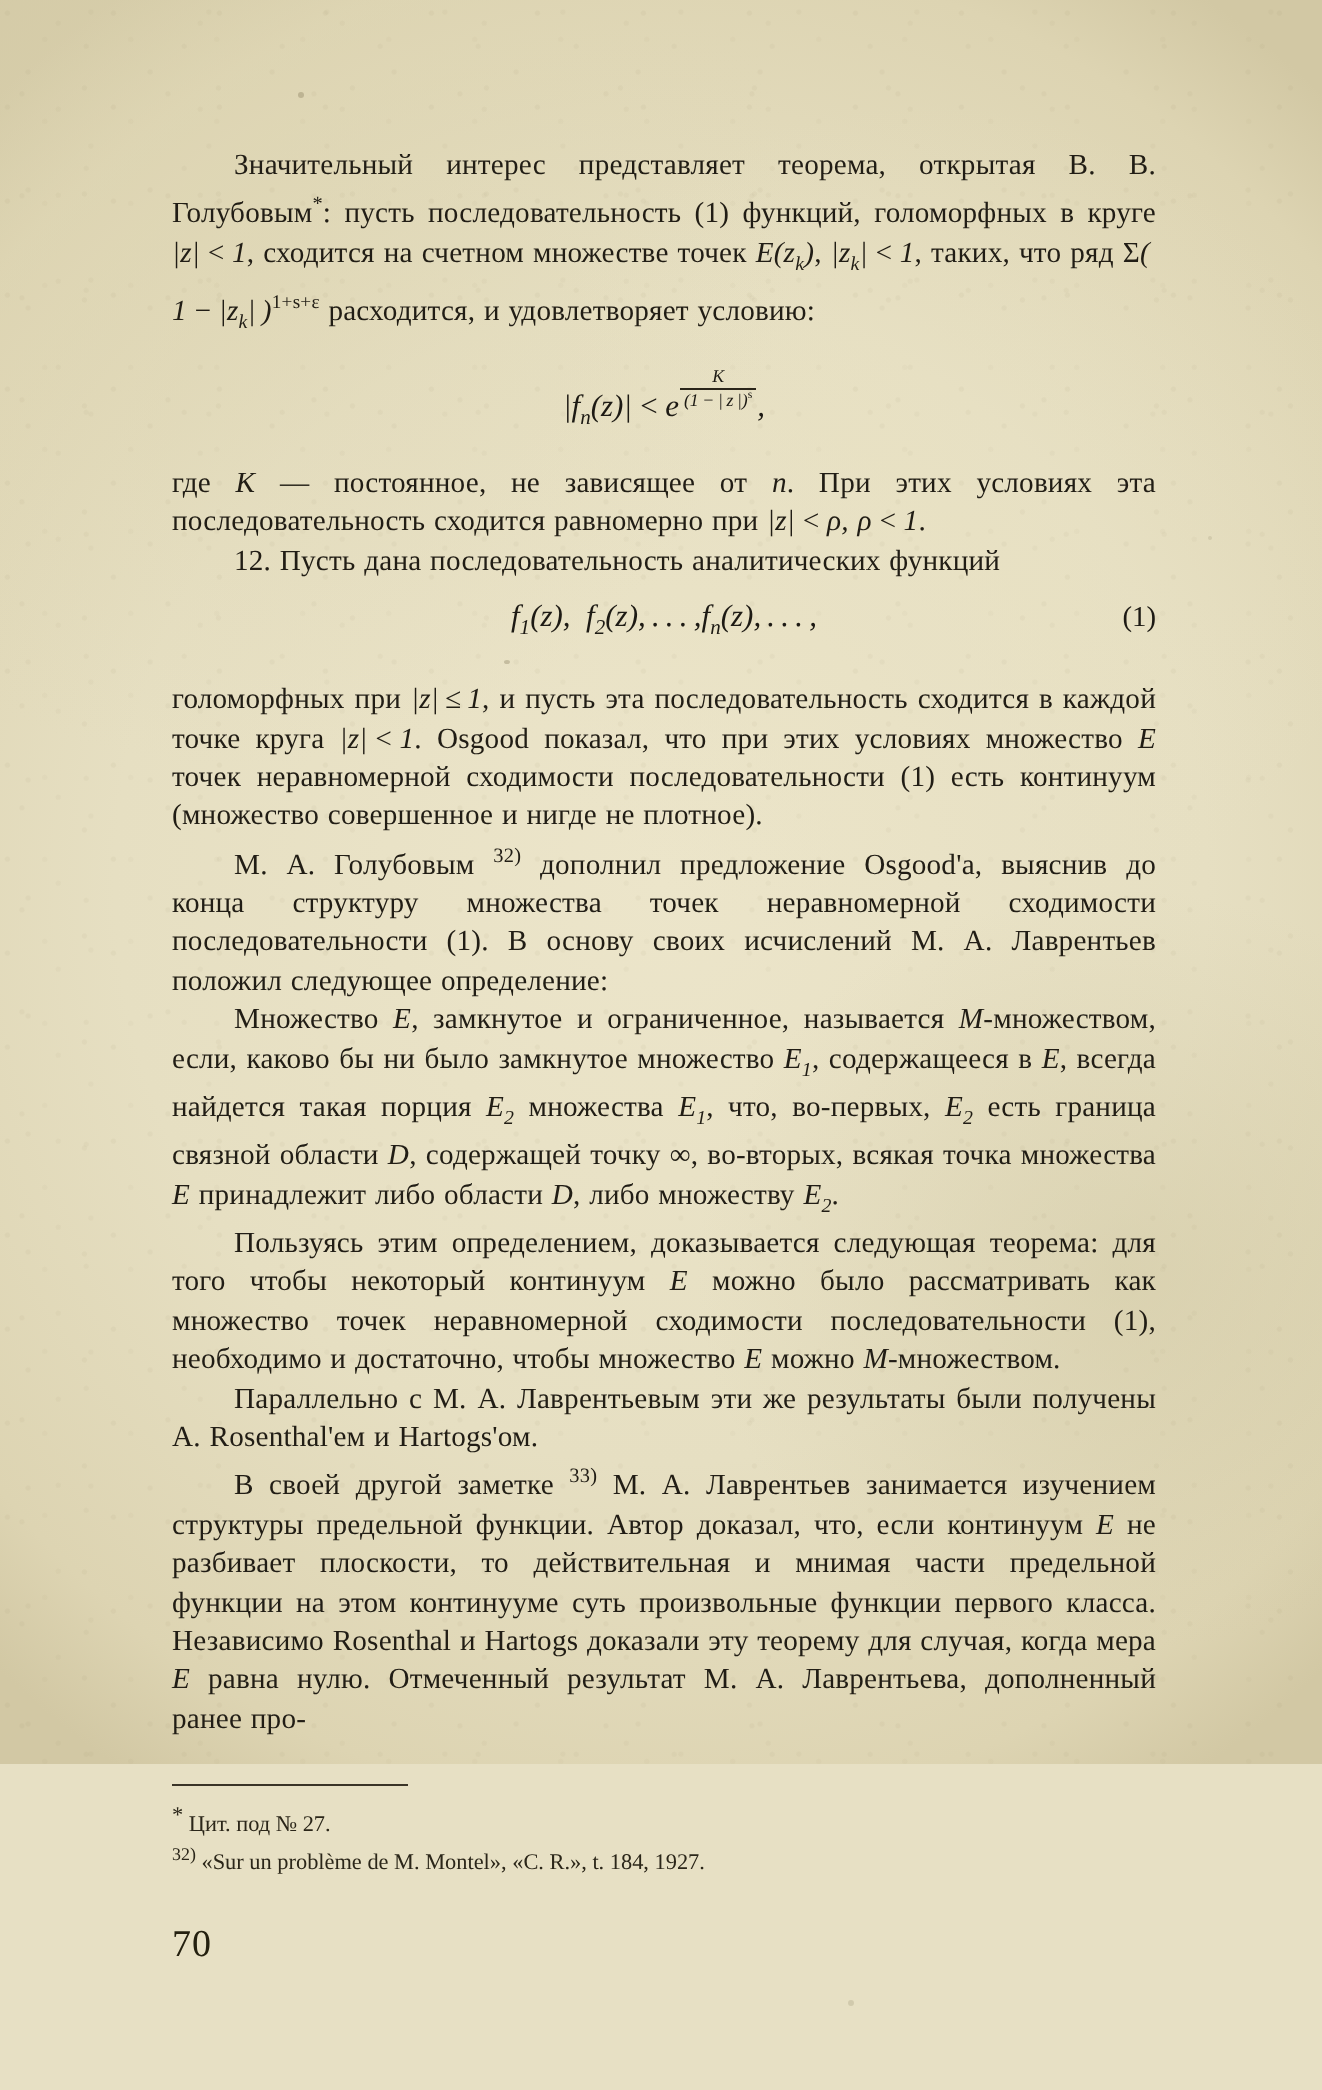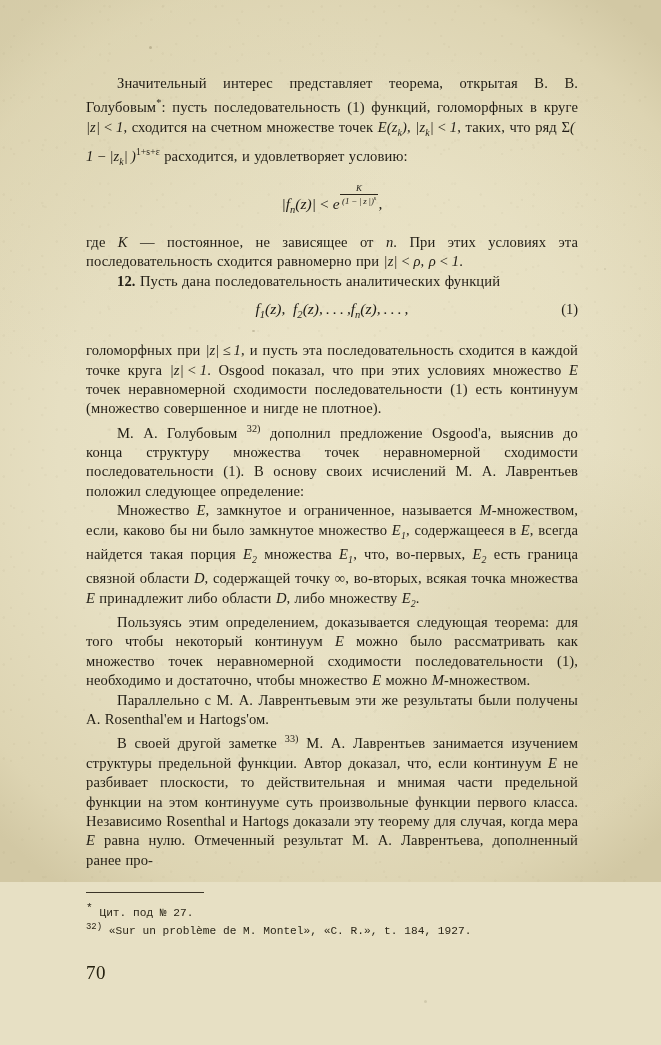--- a/index.html
+++ b/index.html
@@ -100,21 +100,20 @@
     height: 0;
     border: 0;
     border-top: 1px solid #3a3427;
     margin: 0;
   }
   #footnotes {
     position: absolute;
     left: 86px;
     top: 901px;
     width: 492px;
-    font-family: Liberation Mono, monospace;
   }
   .fn {
     margin: 0;
     font-size: 11.2px;
     line-height: 14.6px;
     color: #2b2619;
     text-indent: 0;
     white-space: nowrap;
   }
   .fn .marker { font-size: .8em; vertical-align: super; }
@@ -149,21 +148,21 @@
 
     <div class="display" style="margin-top:13px; margin-bottom:13px;">
       <span class="math">|f<sub>n</sub>(z)| &lt; e<span class="expblk"><span class="frac"><span class="num">K</span><span class="den">(1 − | z |)<sup class="sm">s</sup></span></span></span>,</span>
     </div>
 
     <p class="para cont" style="margin-top:12px;">
       <span>где </span><span class="math">K</span><span> — постоянное, не зависящее от </span><span class="math">n</span><span>. При этих условиях эта последовательность сходится равномерно при </span><span class="math">|z| &lt; ρ, ρ &lt; 1</span><span>.</span>
     </p>
 
     <p class="para">
-      <b style="font-weight:bold;">12.</b><span>&nbsp;Пусть дана последовательность аналитических функций</span>
+      <b style="font-weight:normal;">12.</b><span>&nbsp;Пусть дана последовательность аналитических функций</span>
     </p>
 
     <div class="display" style="margin-top:8px; margin-bottom:16px;">
       <span class="math">f<sub>1</sub>(z),&nbsp; f<sub>2</sub>(z), . . . ,f<sub>n</sub>(z), . . . ,</span>
       <span class="eqno">(1)</span>
     </div>
 
     <p class="para cont">
       <span>голоморфных при </span><span class="math">|z| ≤ 1</span><span>, и пусть эта последовательность сходится в каждой точке круга </span><span class="math">|z| &lt; 1</span><span>. <span class="lat">Osgood</span> показал, что при этих условиях множество </span><span class="math">E</span><span> точек неравномерной сходимости последовательности (1) есть континуум (множество совершенное и нигде не плотное).</span>
     </p>

